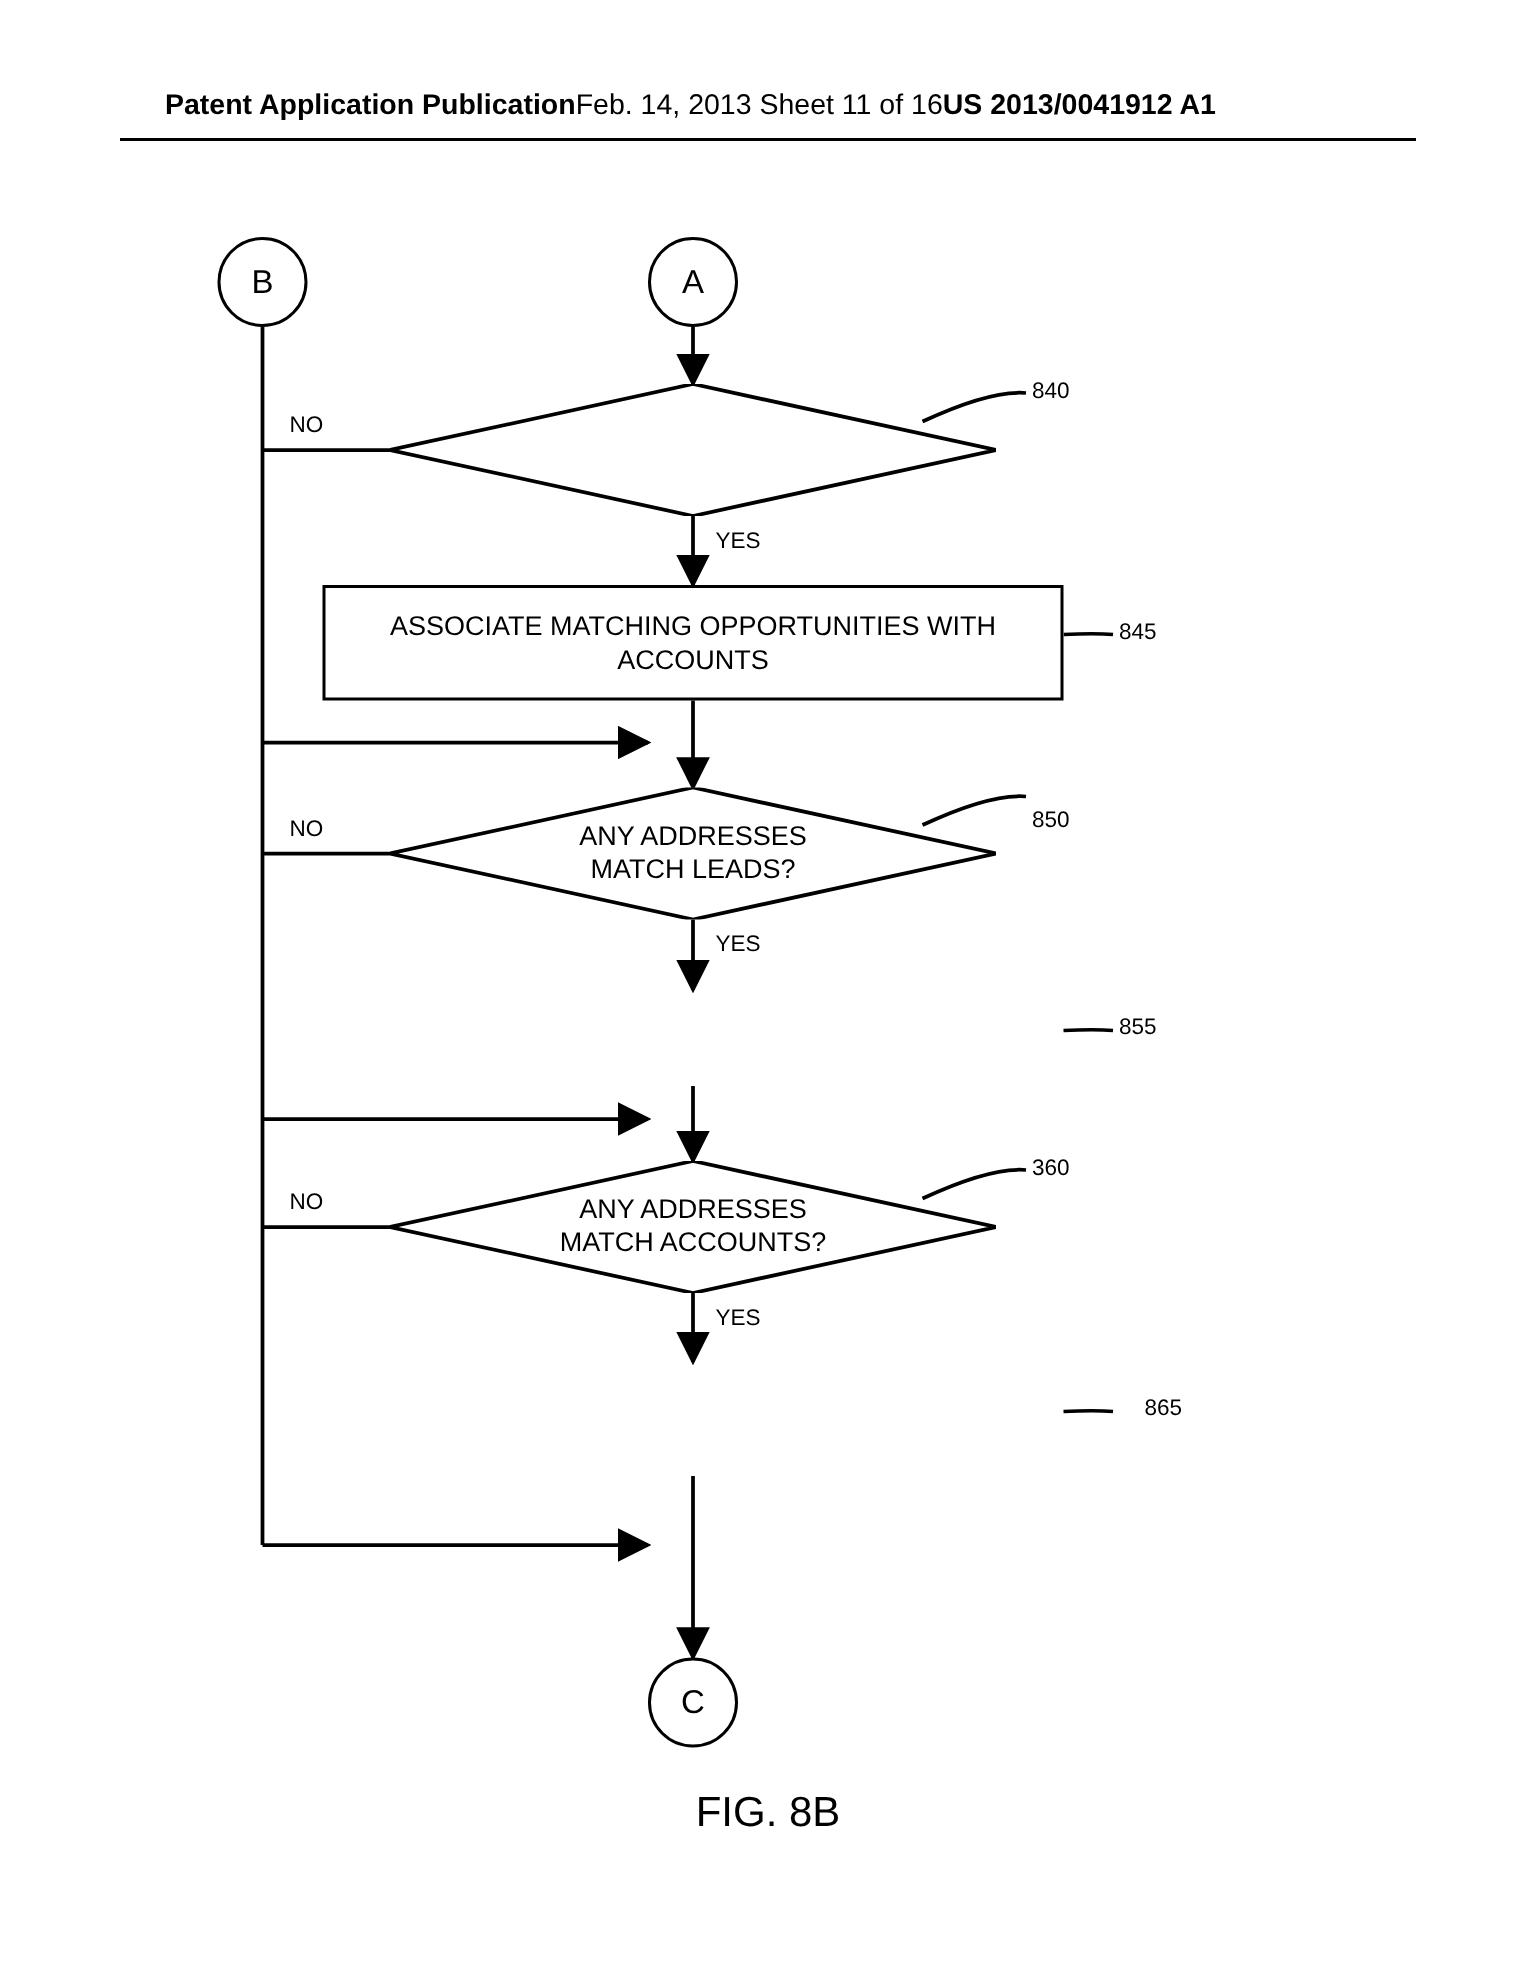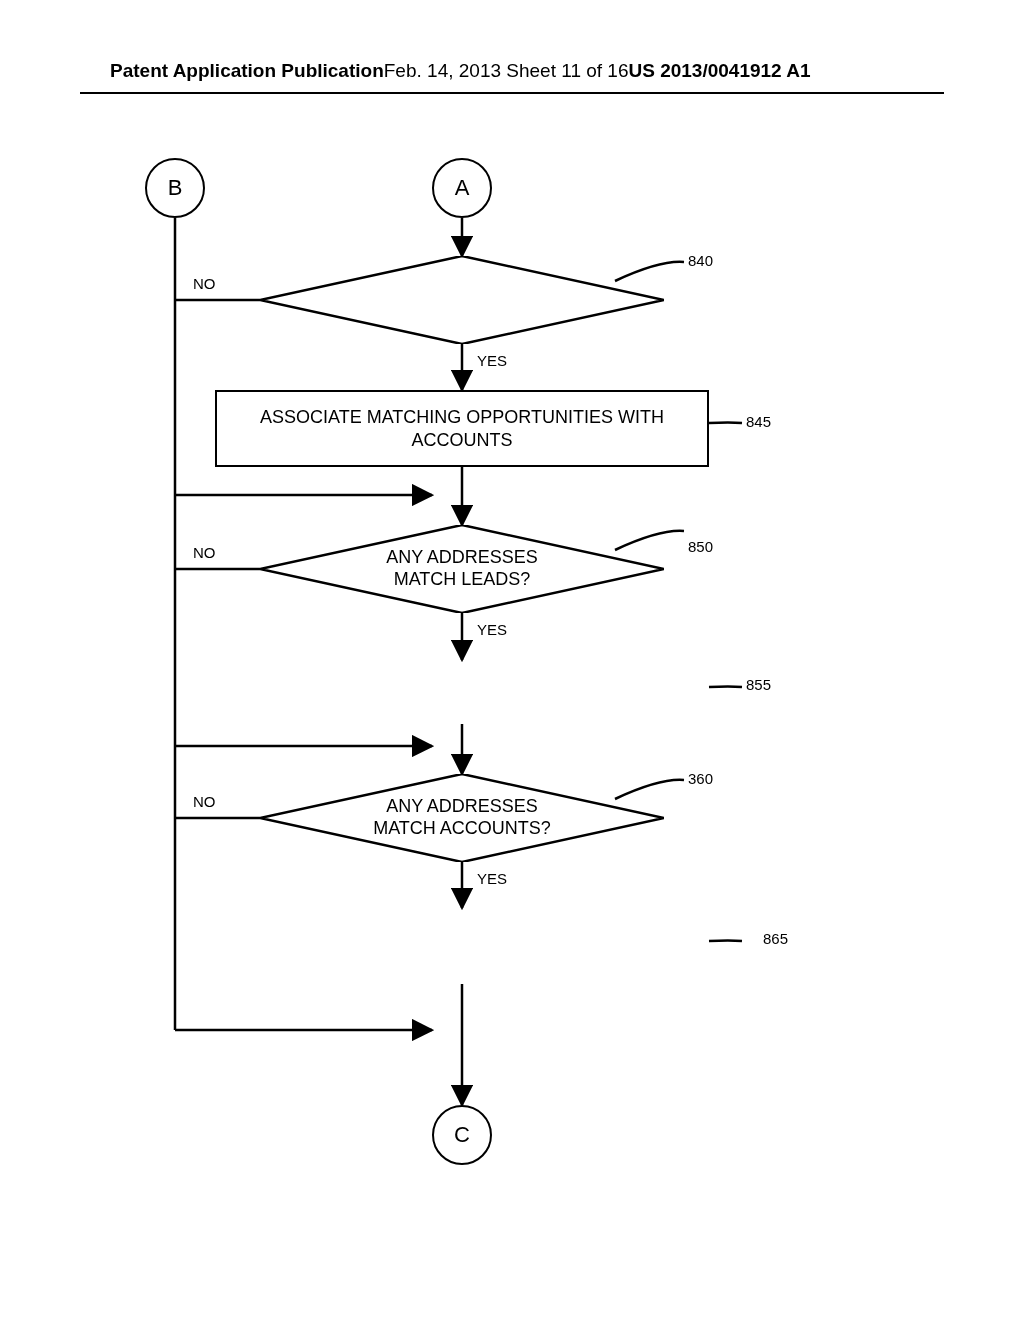--- a/index.html
+++ b/index.html
@@ -220,13 +220,14 @@
   <span class="lbl no860">NO</span>
   <span class="lbl yes860">YES</span>
   <span class="lbl ref860">360</span>
 
   <span class="lbl ref865">865</span>
 
   <div class="circ c">
       <span>C</span>
     </div>
 
+  <div class="figcap">FIG. 8B</div>
 </div>
 
 </body></html>

